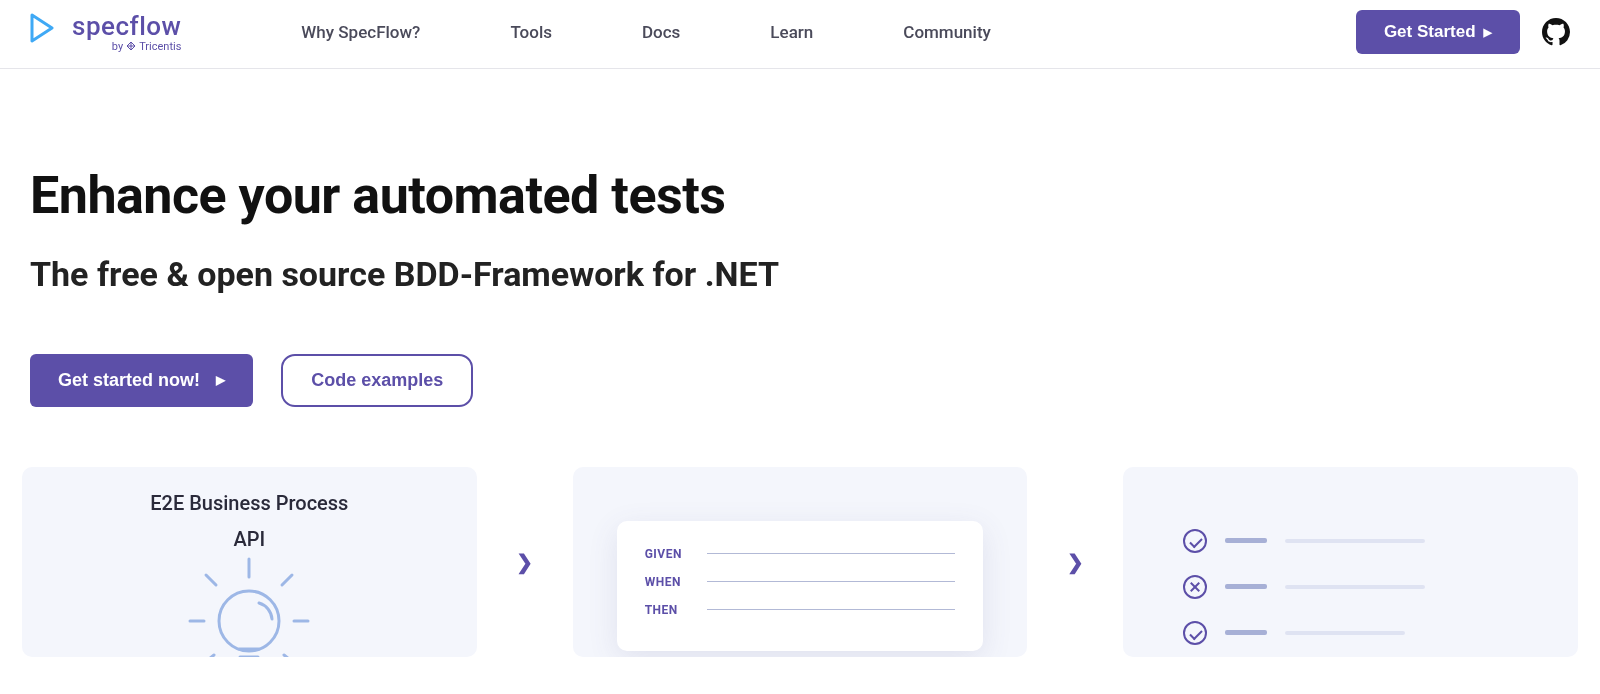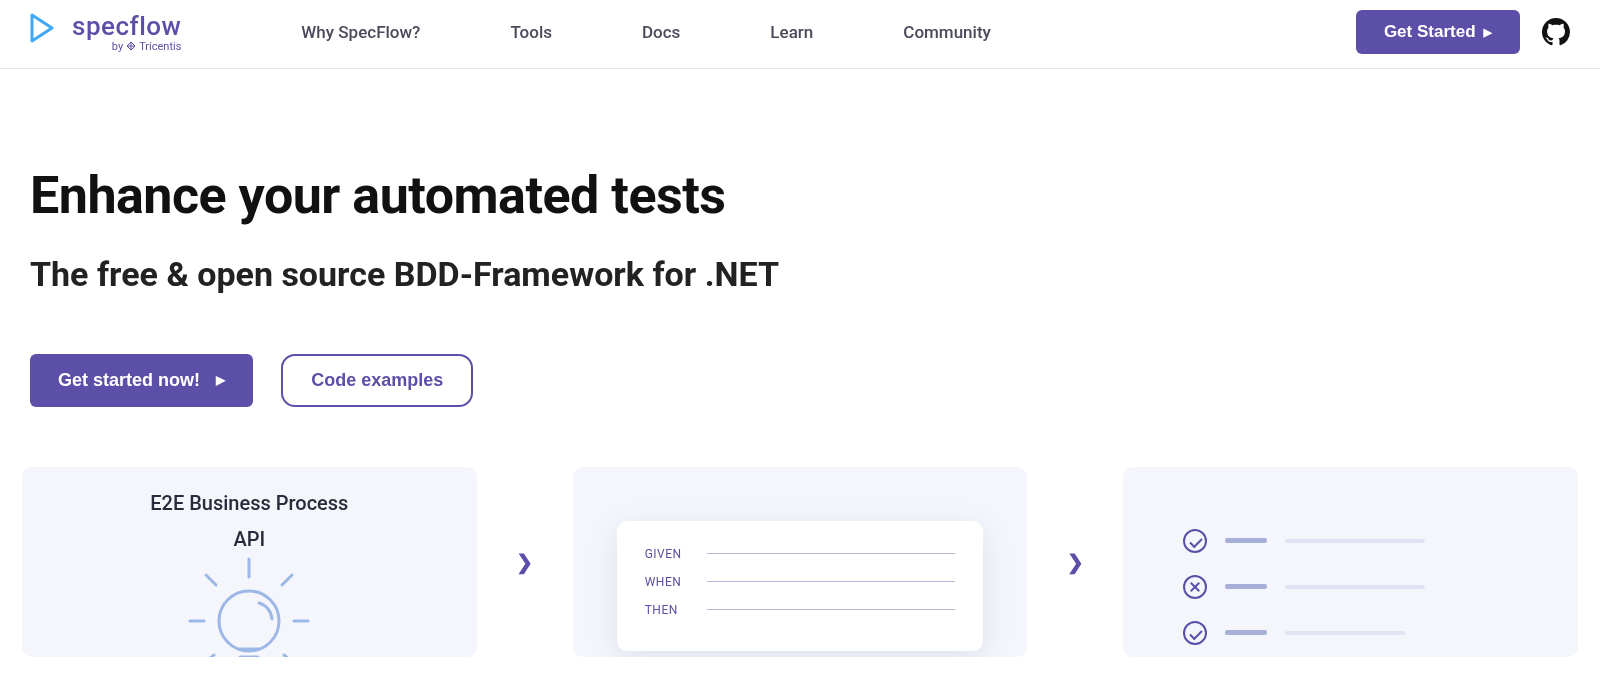--- a/index.html
+++ b/index.html
@@ -34,21 +34,21 @@
 
 
 .card1-title { text-align: center; font-size: 20px; color: #2a2a3a; font-weight: 500; margin-bottom: 12px; }
 .card1-body { display: flex; align-items: center; justify-content: space-between; padding: 0 10px; flex-direction: column; }
 .card1-label { font-size: 20px; color: #2a2a3a; font-weight: 500; }
 .bulb { width: 130px; height: 130px; }
 
 
 .gherkin-box { background: #fff; border-radius: 10px; box-shadow: 0 8px 30px rgba(80,80,140,.12); margin: 30px 24px 0 24px; padding: 26px 28px 20px 28px; }
 .gh-row { display: flex; align-items: center; gap: 18px; margin-bottom: 14px; }
-.gh-key { font-size: 12px; letter-spacing: .5px; font-weight: 400; color: #5c4fa8; width: 44px; }
+.gh-key { font-size: 12px; letter-spacing: .5px; font-weight: 700; color: #5c4fa8; width: 44px; }
 .gh-line { flex: 1; height: 1px; background: #b2b9d6; }
 
 
 .checks { padding: 38px 20px 0 40px; display: flex; flex-direction: column; gap: 22px; }
 .ch-row { display: flex; align-items: center; gap: 18px; }
 .ch-icon { width: 24px; height: 24px; border: 2px solid #5c4fa8; border-radius: 50%; position: relative; flex: none; }
 .ch-icon.pass::after { content: ""; position: absolute; left: 5px; top: 7px; width: 10px; height: 5px; border-left: 2px solid #5c4fa8; border-bottom: 2px solid #5c4fa8; transform: rotate(-45deg); }
 .ch-icon.fail::before, .ch-icon.fail::after { content: ""; position: absolute; left: 4px; top: 9px; width: 12px; height: 2px; background: #5c4fa8; }
 .ch-icon.fail::before { transform: rotate(45deg); }
 .ch-icon.fail::after { transform: rotate(-45deg); }

